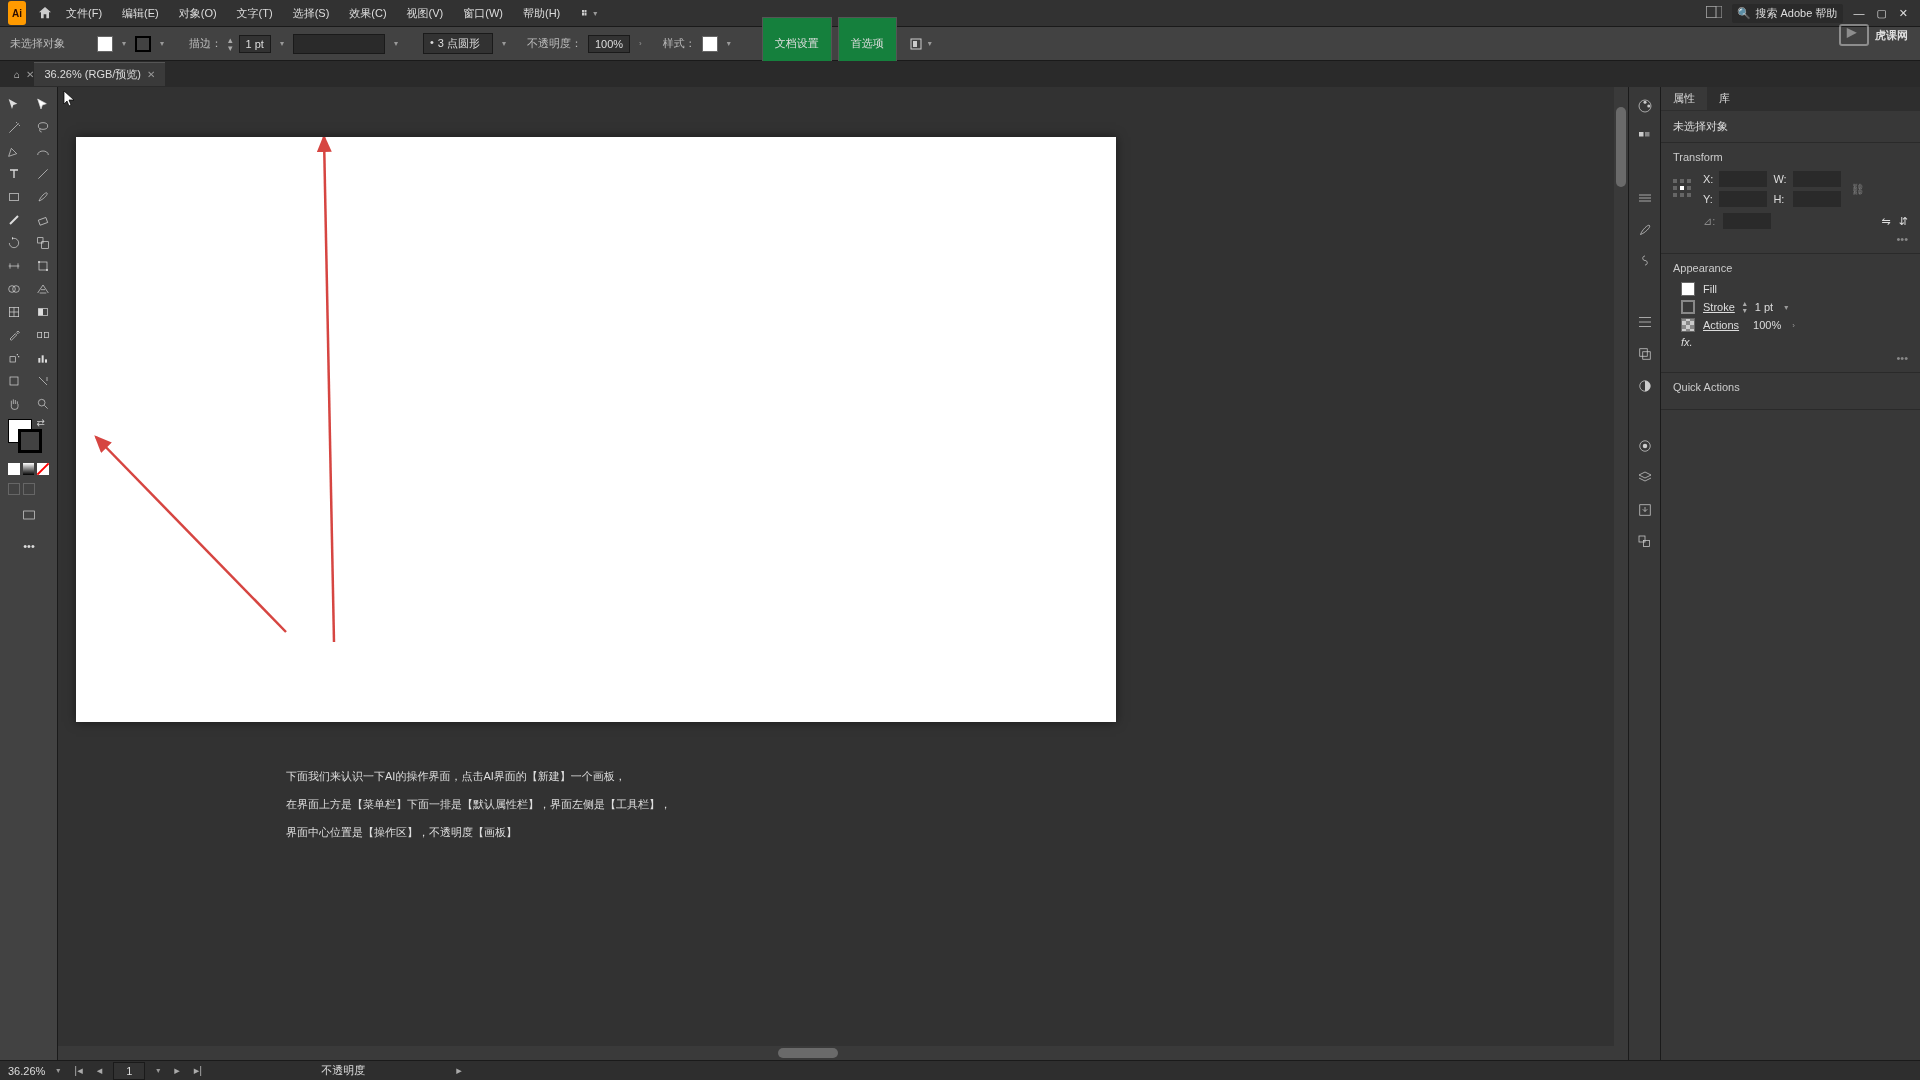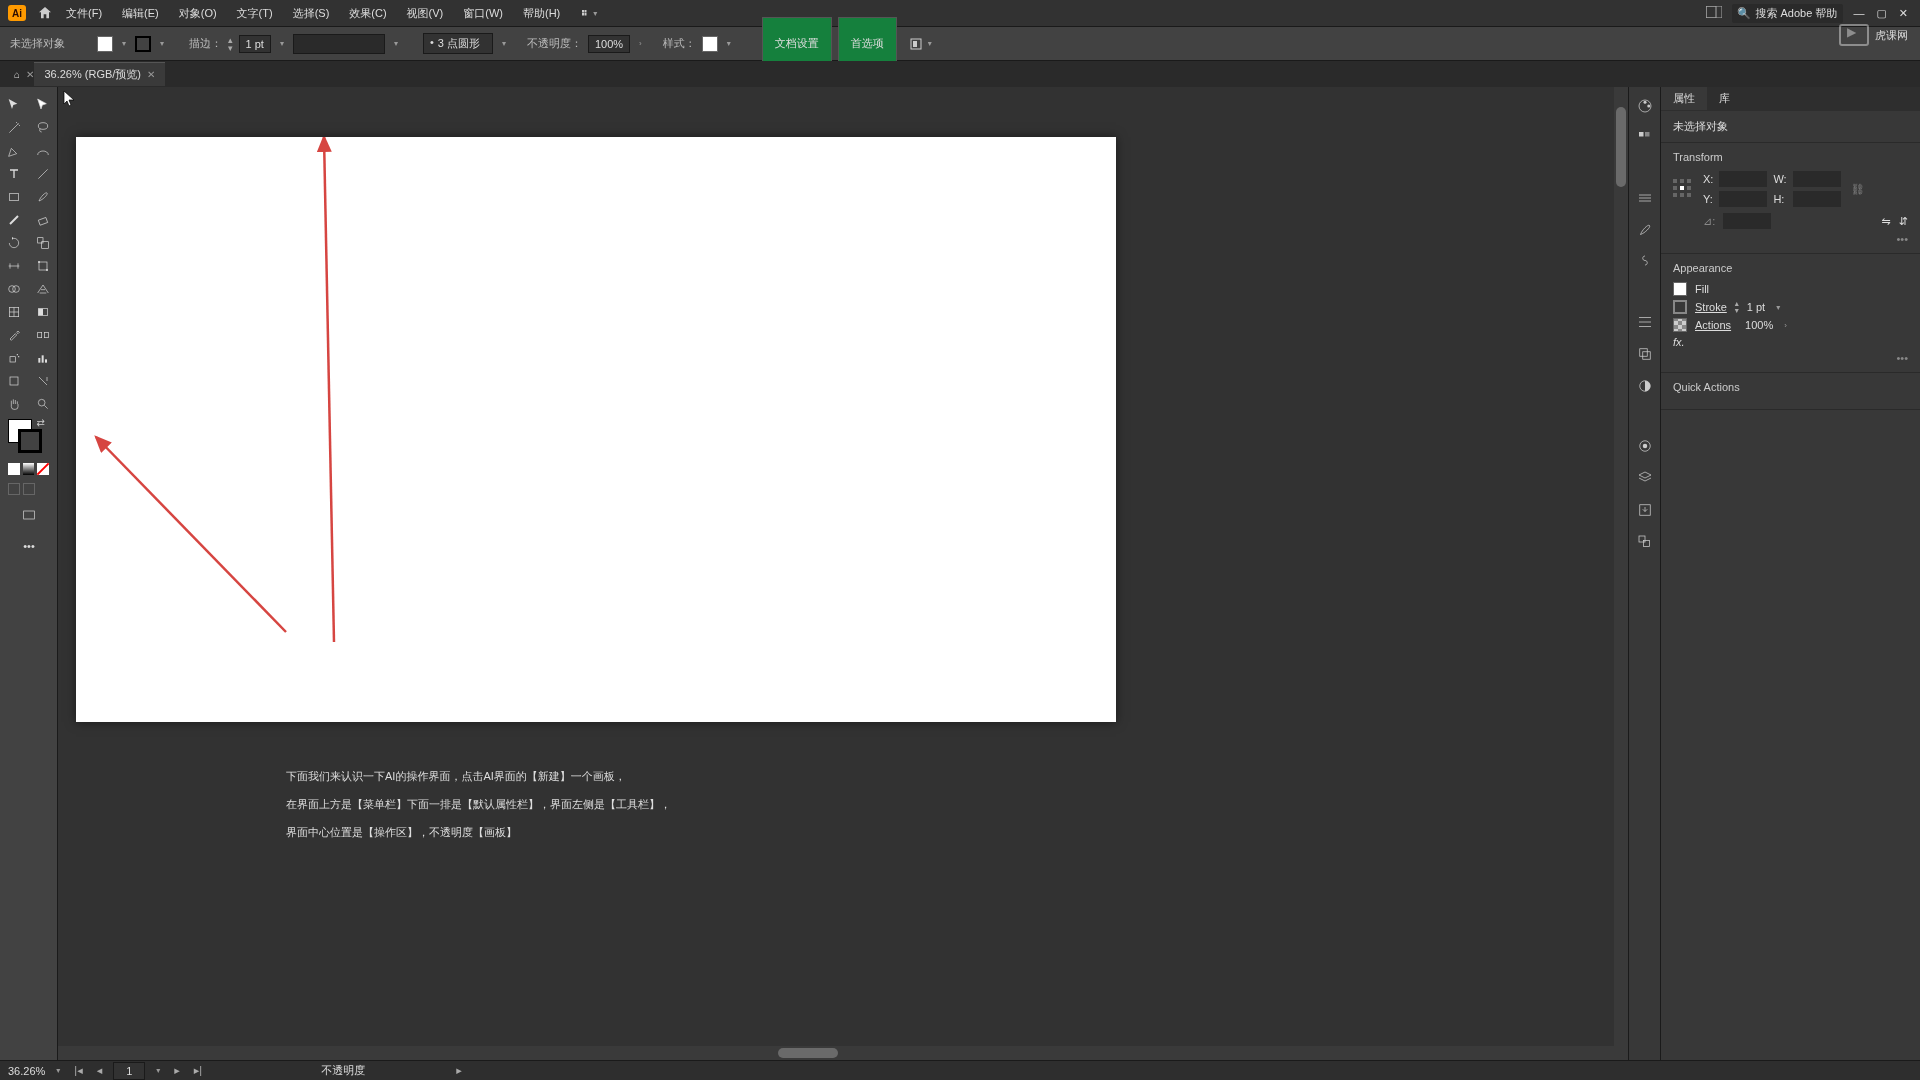--- a/index.html
+++ b/index.html
@@ -1,18 +1,18 @@
 <!DOCTYPE html>
 <html><head>
 <meta charset="utf-8">
 <style>
 *{margin:0;padding:0;box-sizing:border-box;font-family:"Microsoft YaHei",sans-serif;font-size:11px;color:#ddd;user-select:none}
 body{background:#323232;width:1920px;height:1080px;overflow:hidden;position:relative}
 .menubar{height:26px;background:#323232;display:flex;align-items:center;padding-left:8px;gap:4px}
-.ai-logo{width:18px;height:16px;background:#ff9a00;border-radius:3px;display:flex;align-items:center;justify-content:center;color:#2d0e00;font-weight:bold;font-size:10px}
+.ai-logo{width:18px;height:24px;background:#ff9a00;border-radius:3px;display:flex;align-items:center;justify-content:center;color:#2d0e00;font-weight:bold;font-size:10px}
 .home-icon{width:18px;height:18px;display:flex;align-items:center;justify-content:center;color:#ccc;margin-left:6px}
 .menu-item{padding:4px 8px;cursor:pointer;white-space:nowrap}
 .menubar-right{margin-left:auto;display:flex;align-items:center;gap:10px;padding-right:12px}
 .search-box{background:#2a2a2a;padding:2px 6px;border-radius:2px;display:flex;align-items:center;gap:4px;color:#888;font-size:10px}
 .win-controls{display:flex;gap:12px;color:#aaa}
 .optionbar{height:35px;background:#424242;border-top:1px solid #1a1a1a;border-bottom:1px solid #1a1a1a;display:flex;align-items:center;padding:0 10px;gap:6px}
 .ob-label{color:#bbb;font-size:11px}
 .swatch{width:16px;height:16px;border:1px solid #666}
 .dropdown-arrow{color:#999;font-size:8px;padding:0 3px}
 .input-field{background:#323232;border:1px solid #1a1a1a;padding:2px 6px;min-width:30px;text-align:center}
@@ -40,24 +40,24 @@
 .vdock{width:32px;background:#383838;border-left:1px solid #1a1a1a;display:flex;flex-direction:column;align-items:center;padding-top:10px;gap:14px}
 .vdock .dicon{width:18px;height:18px;display:flex;align-items:center;justify-content:center;color:#bbb;cursor:pointer}
 .panels{width:260px;background:#383838;border-left:1px solid #1a1a1a;display:flex;flex-direction:column}
 .panel-tabs{display:flex;background:#2e2e2e;height:24px;align-items:flex-start}
 .ptab{padding:4px 12px;cursor:pointer}
 .ptab.active{background:#383838}
 .panel-section{padding:8px 12px;border-bottom:1px solid #2a2a2a}
 .sec-title{color:#ccc;font-size:11px;margin-bottom:8px}
 .transform-grid{display:grid;grid-template-columns:auto 1fr auto 1fr;gap:4px 6px;align-items:center;color:#888;font-size:10px}
 .transform-grid input{background:#2a2a2a;border:none;width:48px;padding:2px;color:#666}
-.appearance-row{display:flex;align-items:center;gap:8px;margin:4px 0}
+.appearance-row{display:flex;align-items:center;gap:8px;margin:4px 8px}
 .statusbar{height:20px;background:#2e2e2e;border-top:1px solid #1a1a1a;display:flex;align-items:center;padding:0 8px;gap:8px}
 .nav-btn{color:#aaa;cursor:pointer;padding:0 3px}
-.watermark{position:absolute;right:12px;top:24px;color:rgba(255,255,255,.4);font-size:28px;font-weight:normal;display:flex;align-items:center;gap:6px;pointer-events:none}
+.watermark{position:absolute;right:12px;top:24px;color:rgba(255,255,255,.4);font-size:28px;font-weight:bold;display:flex;align-items:center;gap:6px;pointer-events:none}
 .watermark-icon{width:30px;height:22px;border:2px solid rgba(255,255,255,.4);border-radius:3px;position:relative}
 .watermark-icon:before{content:"▶";position:absolute;left:6px;top:-1px;font-size:12px;color:rgba(255,255,255,.4)}
 .grid-dropdown{width:18px;height:14px;display:flex;align-items:center}
 .align-icon{display:flex;align-items:center;gap:2px}
 .ref-point{width:20px;height:20px;display:grid;grid-template-columns:repeat(3,1fr);grid-template-rows:repeat(3,1fr);gap:1px}
 .ref-point span{background:#666;width:4px;height:4px}
 .small-swatch-row{display:flex;gap:3px;padding:4px 8px}
 .small-swatch{width:12px;height:12px}
 </style>
 </head>

